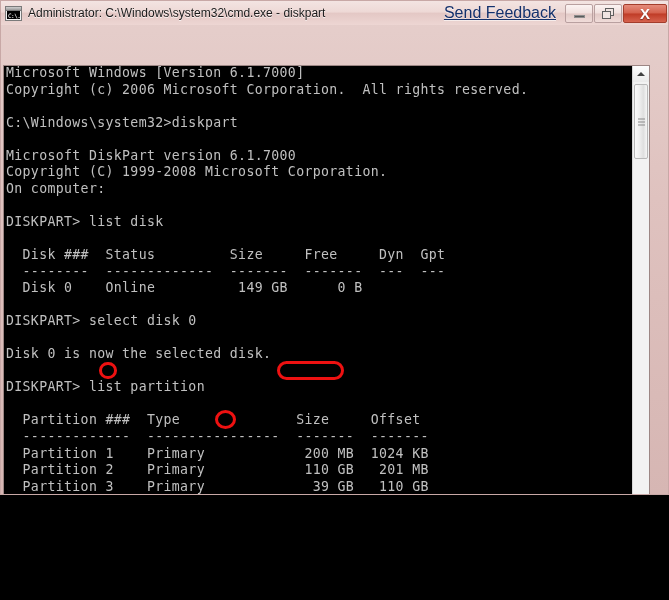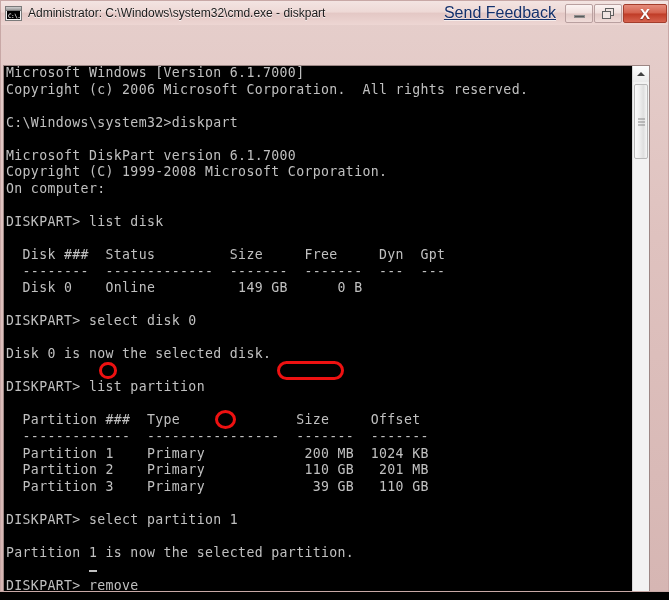--- a/index.html
+++ b/index.html
@@ -11,21 +11,21 @@
   body {
     width: 669px;
     height: 600px;
     overflow: hidden;
     font-family: "Liberation Sans", sans-serif;
   }
 
   .window {
     position: relative;
     width: 669px;
-    height: 592px;
+    height: 495px;
     box-sizing: border-box;
     background: linear-gradient(to bottom, #e6cfcc 0%, #dfc2bf 40%, #d6b6b3 100%);
     border: 1px solid #c8a8a6;
     overflow: hidden;
     padding-left: 28px;
   }
 
   
   .titlebar {
     position: absolute;

